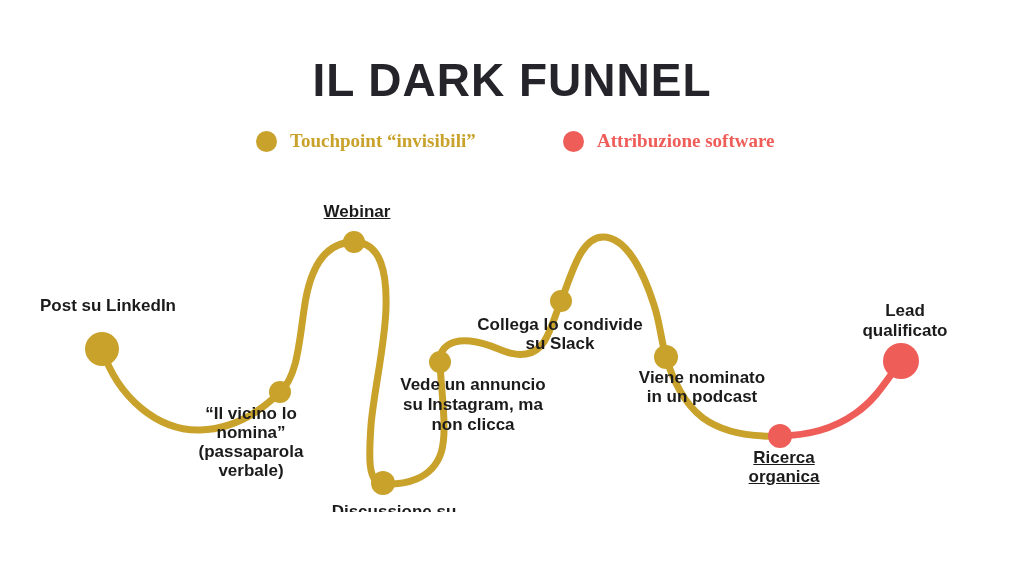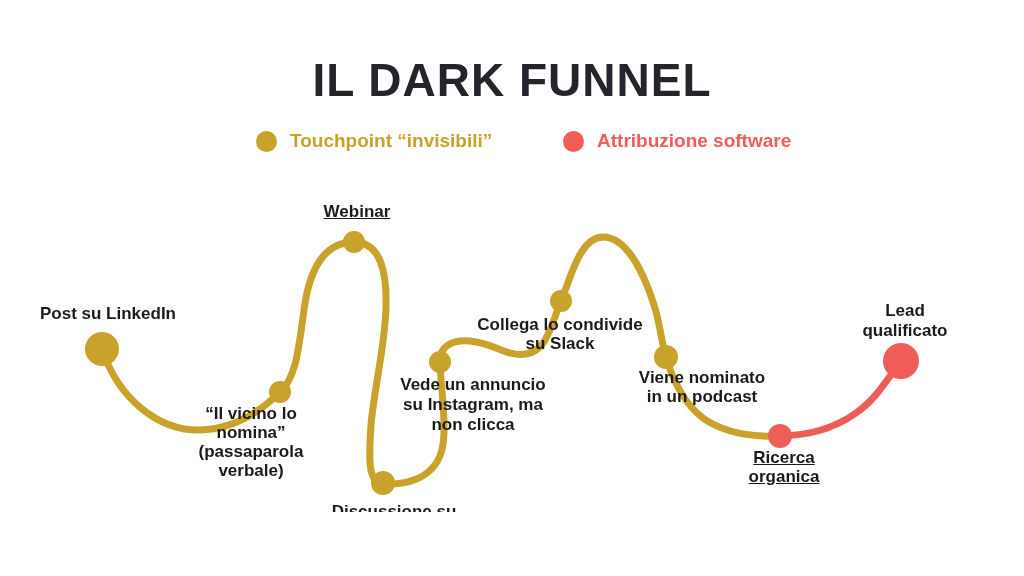--- a/index.html
+++ b/index.html
@@ -27,20 +27,21 @@
     font-weight: 800;
     letter-spacing: 1px;
     color: var(--title, #25242a);
   }
   .legend-item {
     position: absolute;
     top: 130px;
     display: flex;
     align-items: center;
     gap: 13px;
+    font-family: Liberation Serif, serif;
   }
   .legend-item.invisible-item { left: 256px; }
   .legend-item.attribution-item { left: 563px; text-align: right; }
   .dot {
     width: 21px;
     height: 21px;
     border-radius: 50%;
     flex: 0 0 auto;
   }
   .dot.gold  { background: var(--gold, #c9a22c); }
@@ -121,21 +122,21 @@
     <circle class="node-gold" cx="280" cy="392" r="11"></circle>
     <circle class="node-gold" cx="354" cy="242" r="11"></circle>
     <circle class="node-gold" cx="383" cy="483" r="12"></circle>
     <circle class="node-gold" cx="440" cy="362" r="11"></circle>
     <circle class="node-gold" cx="561" cy="301" r="11"></circle>
     <circle class="node-gold" cx="666" cy="357" r="12"></circle>
     <circle class="node-coral" cx="780" cy="436" r="12"></circle>
     <circle class="node-coral" cx="901" cy="361" r="18"></circle>
   </svg>
 
-  <div class="node-label" style="left:108px; top:304px;">Post su LinkedIn</div>
+  <div class="node-label" style="left:108px; top:296px;">Post su LinkedIn</div>
   <div class="node-label" style="left:251px; top:404px; line-height:19px;">“Il vicino lo
 nomina”
 (passaparola
 verbale)</div>
   <div class="node-label" style="left:357px; top:202px;text-decoration:underline;">Webinar</div>
   <div class="node-label" style="left:394px; top:501px; line-height:21px;">Discussione su
 Facebook</div>
   <div class="node-label" style="left:473px; top:375px;">Vede un annuncio
 su Instagram, ma
 non clicca</div>

